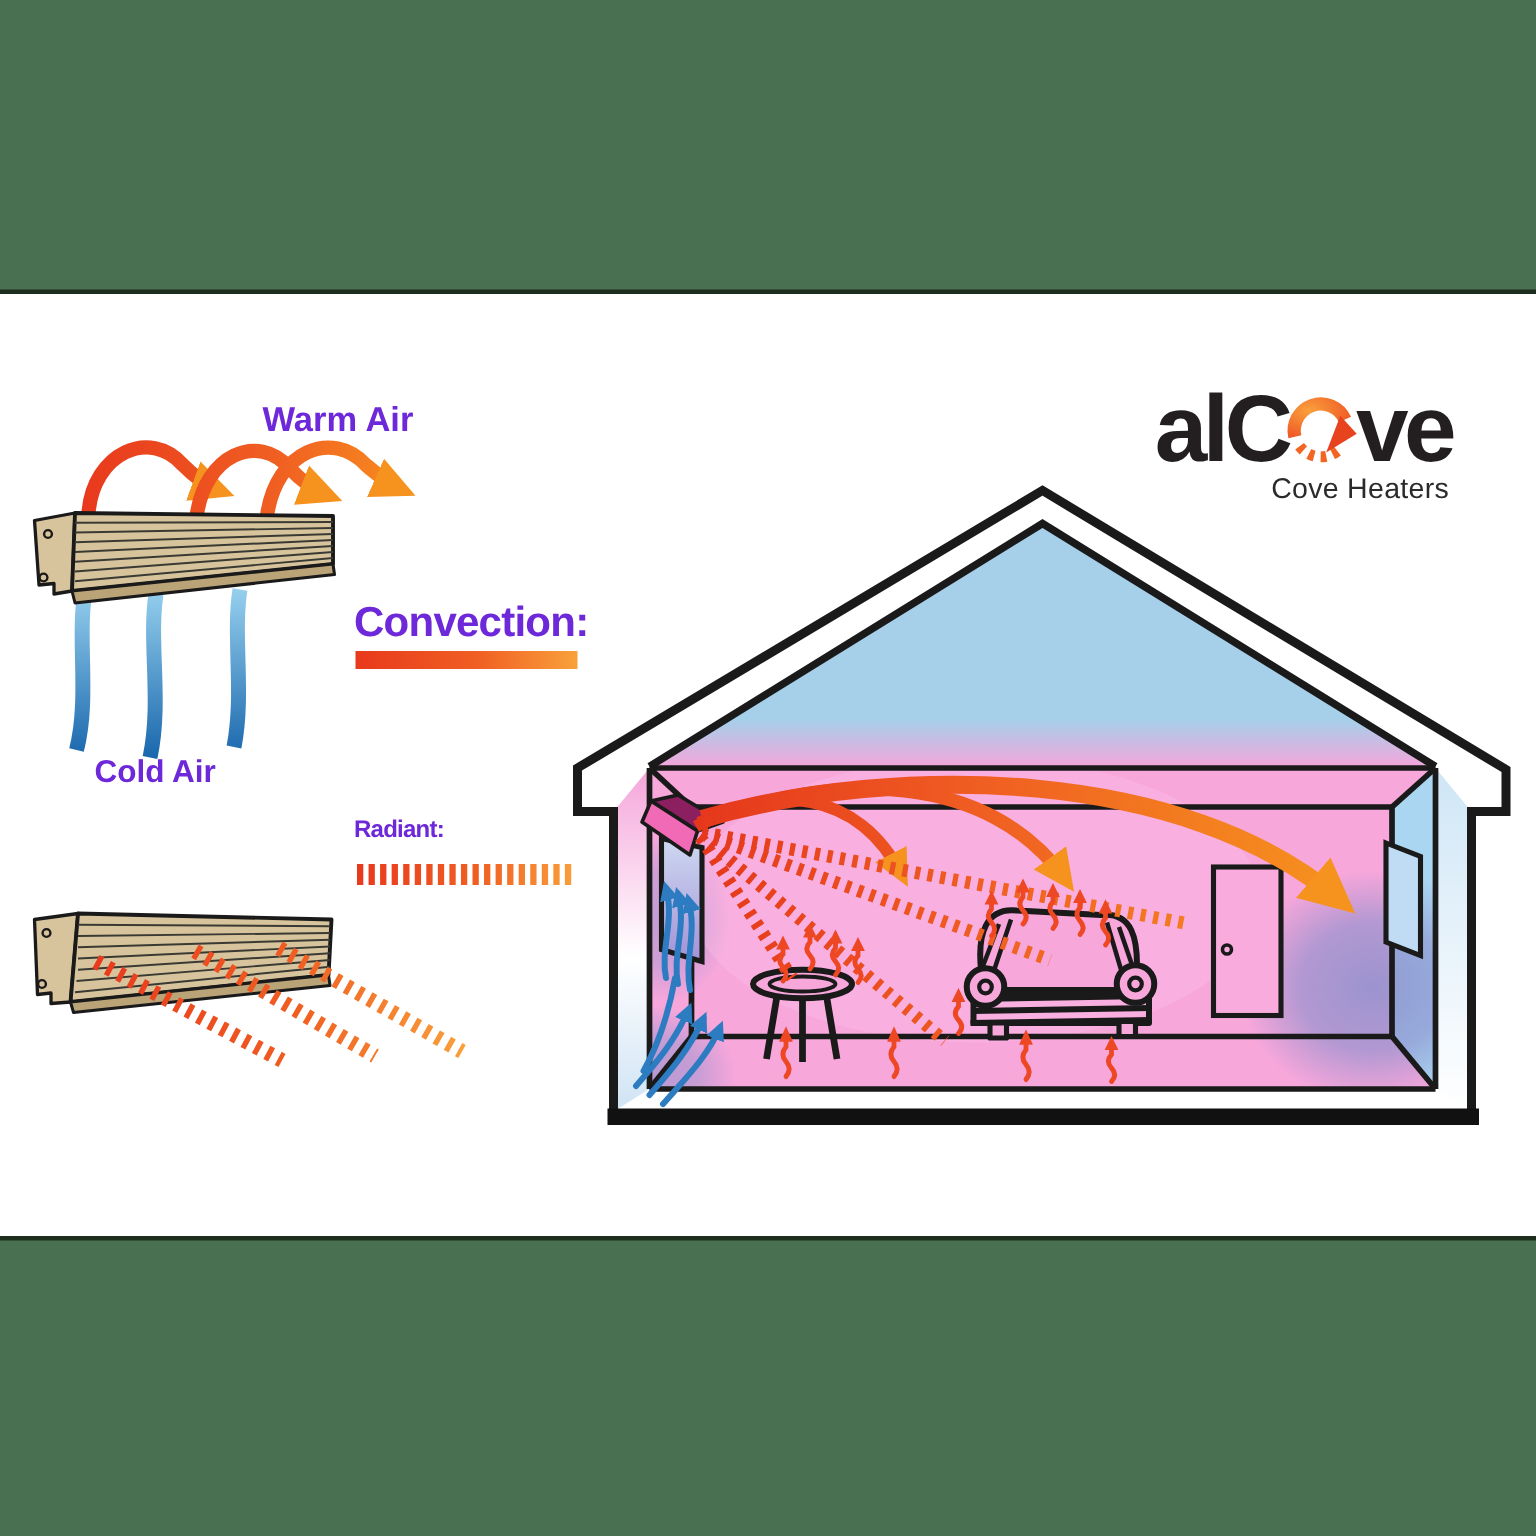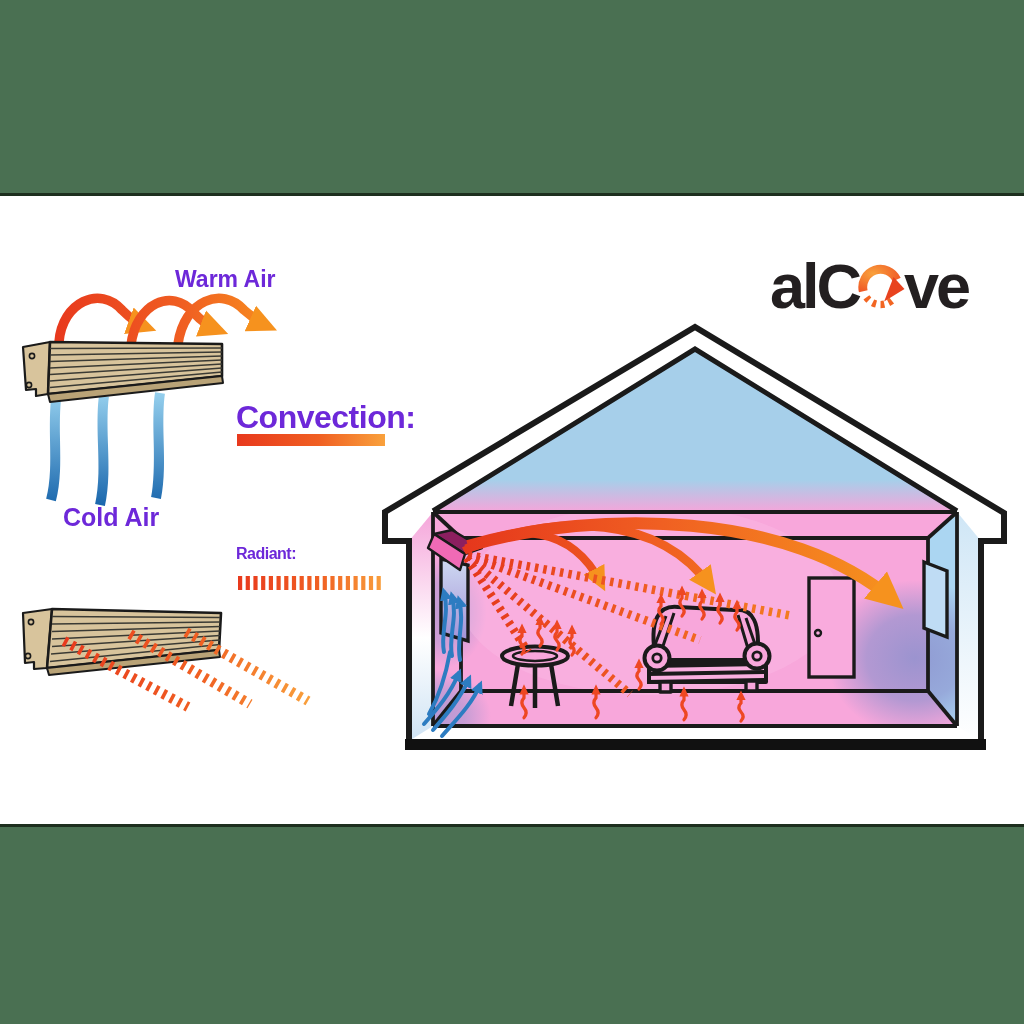--- a/index.html
+++ b/index.html
@@ -6,22 +6,22 @@
   body{
     width:1024px;height:1024px;position:relative;overflow:hidden;
     background:#ffffff;font-family:"Liberation Sans",sans-serif;
   }
   .band{position:absolute;left:0;width:1024px;background:#4a7052;}
   #band-top{top:0;height:196px;border-bottom:3px solid #1d2e1e;box-sizing:border-box;}
   #band-bottom{top:824px;height:200px;border-top:3px solid #1d2e1e;box-sizing:border-box;}
   #artwork{position:absolute;left:0;top:0;}
   .lbl{position:absolute;color:#6d28d9;font-weight:bold;white-space:nowrap;}
   #warm-air{left:175px;top:266px;font-size:23px;}
-  #cold-air{left:63px;top:503px;font-size:25px;text-align:right;}
-  #convection{left:236px;top:399px;font-size:32px;letter-spacing:-.5px;}
+  #cold-air{left:63px;top:503px;font-size:21px;text-align:right;}
+  #convection{left:236px;top:399px;font-size:28px;letter-spacing:-.5px;}
   #radiant{left:236px;top:545px;font-size:16px;letter-spacing:-.5px;}
   #logo{position:absolute;left:722px;top:254px;width:246px;text-align:right;}
   #logo .word{display:flex;justify-content:flex-end;align-items:flex-end;}
   #logo .word span{font-size:63px;line-height:64px;font-weight:bold;color:#231f20;letter-spacing:-3px;}
   #logo .word svg{margin:0 -1px 7px -2px;display:block;}
   #tagline{font-size:19px;color:#2b2b2b;margin-top:-2px;padding-right:2px;letter-spacing:.2px;}
 </style>
 </head>
 <body>
 
@@ -281,13 +281,14 @@
   <div class="word">
     <span>al</span>
       <span>C</span>
       <svg width="48" height="48" viewBox="0 0 46 46">
       <path d="M6,27 A17,17 0 0 1 38,16" fill="none" stroke="url(#gSwirl)" stroke-width="8.5"></path>
       <path d="M9,33 A17,17 0 0 0 35,34.5" fill="none" stroke="#f26522" stroke-width="7" stroke-dasharray="3.6 4.2"></path>
       <path d="M26,37 L45.5,25 L35,13.5 Z" fill="#e8431f"></path>
     </svg>
       <span>ve</span>
   </div>
+  <div id="tagline">Cove Heaters</div>
 </div>
 
 </body></html>

